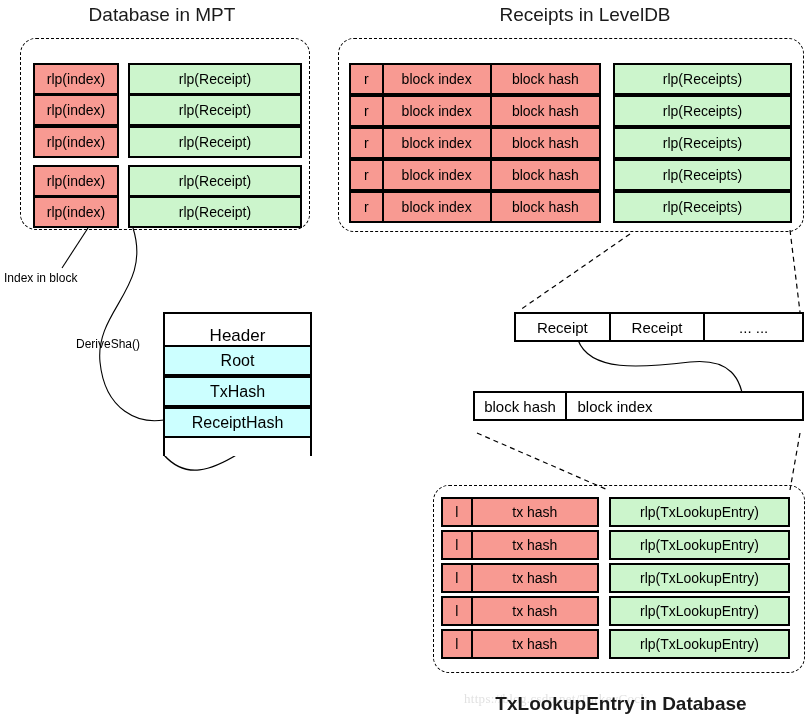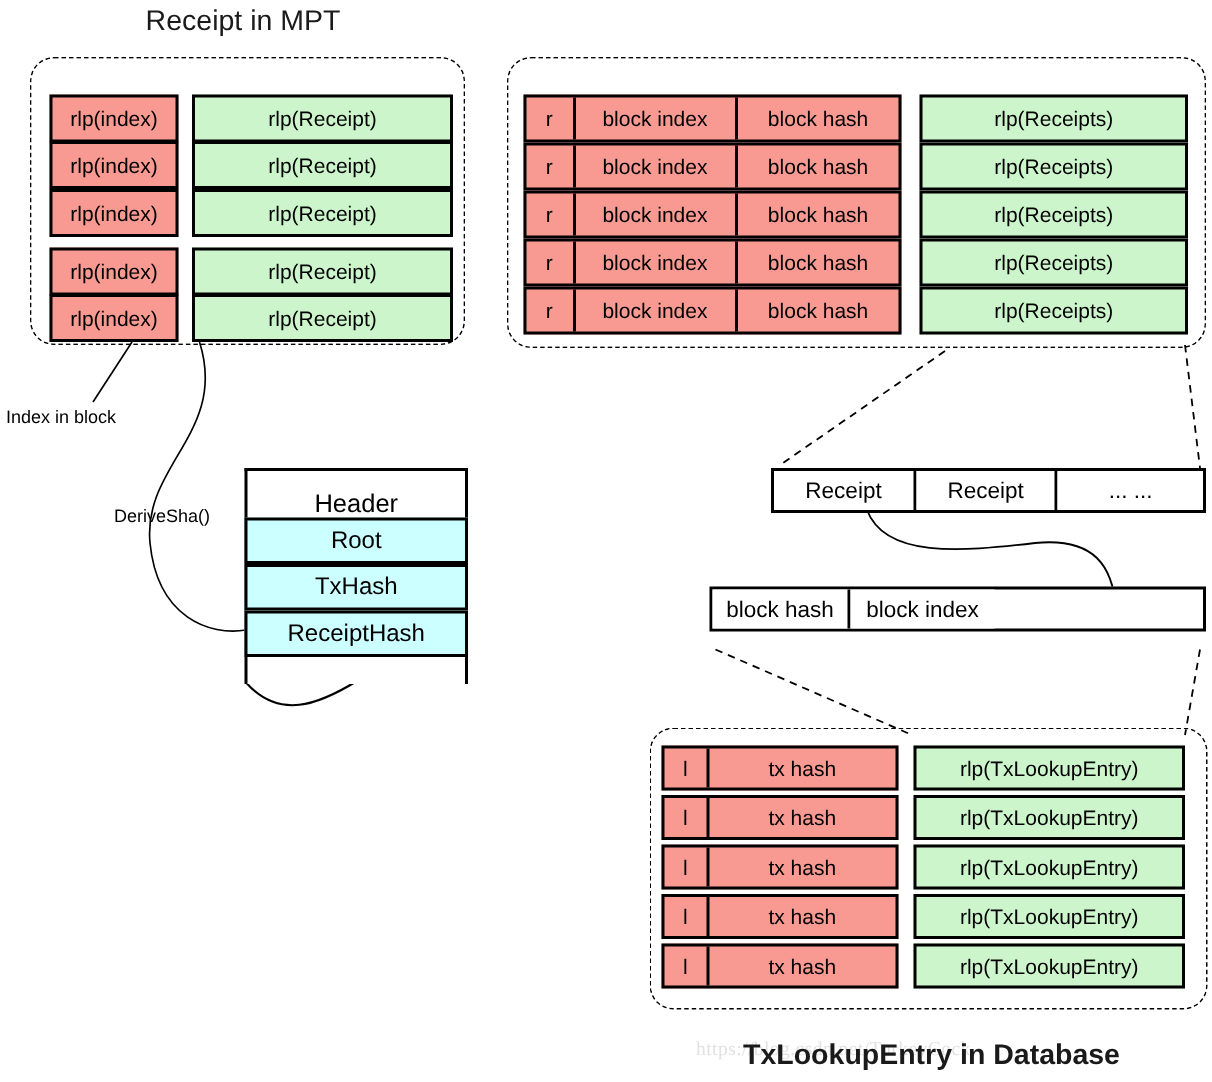--- a/index.html
+++ b/index.html
@@ -136,21 +136,21 @@
 
     <path d="M 630 234 L 520 310" stroke="#000" stroke-width="1.2" fill="none" stroke-dasharray="5,4"></path>
     <path d="M 790 230 L 800 312" stroke="#000" stroke-width="1.2" fill="none" stroke-dasharray="5,4"></path>
 
     <path d="M 578 340 C 590 372, 640 368, 690 362 C 730 358, 742 378, 744 406" stroke="#000" stroke-width="1.2" fill="none"></path>
 
     <path d="M 477 433 L 608 490" stroke="#000" stroke-width="1.2" fill="none" stroke-dasharray="5,4"></path>
     <path d="M 800 433 L 790 490" stroke="#000" stroke-width="1.2" fill="none" stroke-dasharray="5,4"></path>
   </svg>
 
-  <div class="title" style="left:38px; top:4px; width:248px;">Receipt in MPT</div>
+  <div class="title" style="left:38px; top:4px; width:248px;">Database in MPT</div>
 
   <div class="dash-box" style="left:20px; top:38px; width:290px; height:192px;"></div>
 
   <div>
     <div class="cell red" style="left:33px;  top:63px;  width:86px;  height:32px;">rlp(index)</div>
     <div class="cell green" style="left:128px; top:63px;  width:174px; height:32px;">rlp(Receipt)</div>
 
     <div class="cell red" style="left:33px;  top:94px;  width:86px;  height:32px;">rlp(index)</div>
     <div class="cell green" style="left:128px; top:94px;  width:174px; height:32px;">rlp(Receipt)</div>
 
@@ -170,20 +170,21 @@
   <div class="header-box" style="left:163px; top:312px; width:149px; height:144px;">
     <div style="position:absolute; left:0; top:0; width:149px; height:144px;
                 border-left:2px solid #000; border-right:2px solid #000;
                 border-top:2px solid #000; box-sizing:border-box; background:#fff;"></div>
     <div class="header-title" style="left:0px; top:2px; width:149px; height:43px;">Header</div>
     <div class="cell cyan" style="left:0px;  top:33px; width:149px; height:31px; font-size:16px;">Root</div>
     <div class="cell cyan" style="left:0px;  top:64px; width:149px; height:31px; font-size:16px;">TxHash</div>
     <div class="cell cyan" style="left:0px;  top:95px; width:149px; height:31px; font-size:16px;">ReceiptHash</div>
   </div>
 
+  <div class="title" style="left:440px; top:4px; width:290px;">Receipts in LevelDB</div>
 
   <div class="dash-box" style="left:338px; top:38px; width:466px; height:194px;"></div>
 
   <div>
 
     <div class="kv-row red" style="left:349px; top:63px; width:252px; height:32px;">
       <div class="seg" style="width:33px;">r</div>
       <div class="seg" style="width:110px;">block index</div>
       <div class="seg" style="width:109px;">block hash</div>
     </div>

